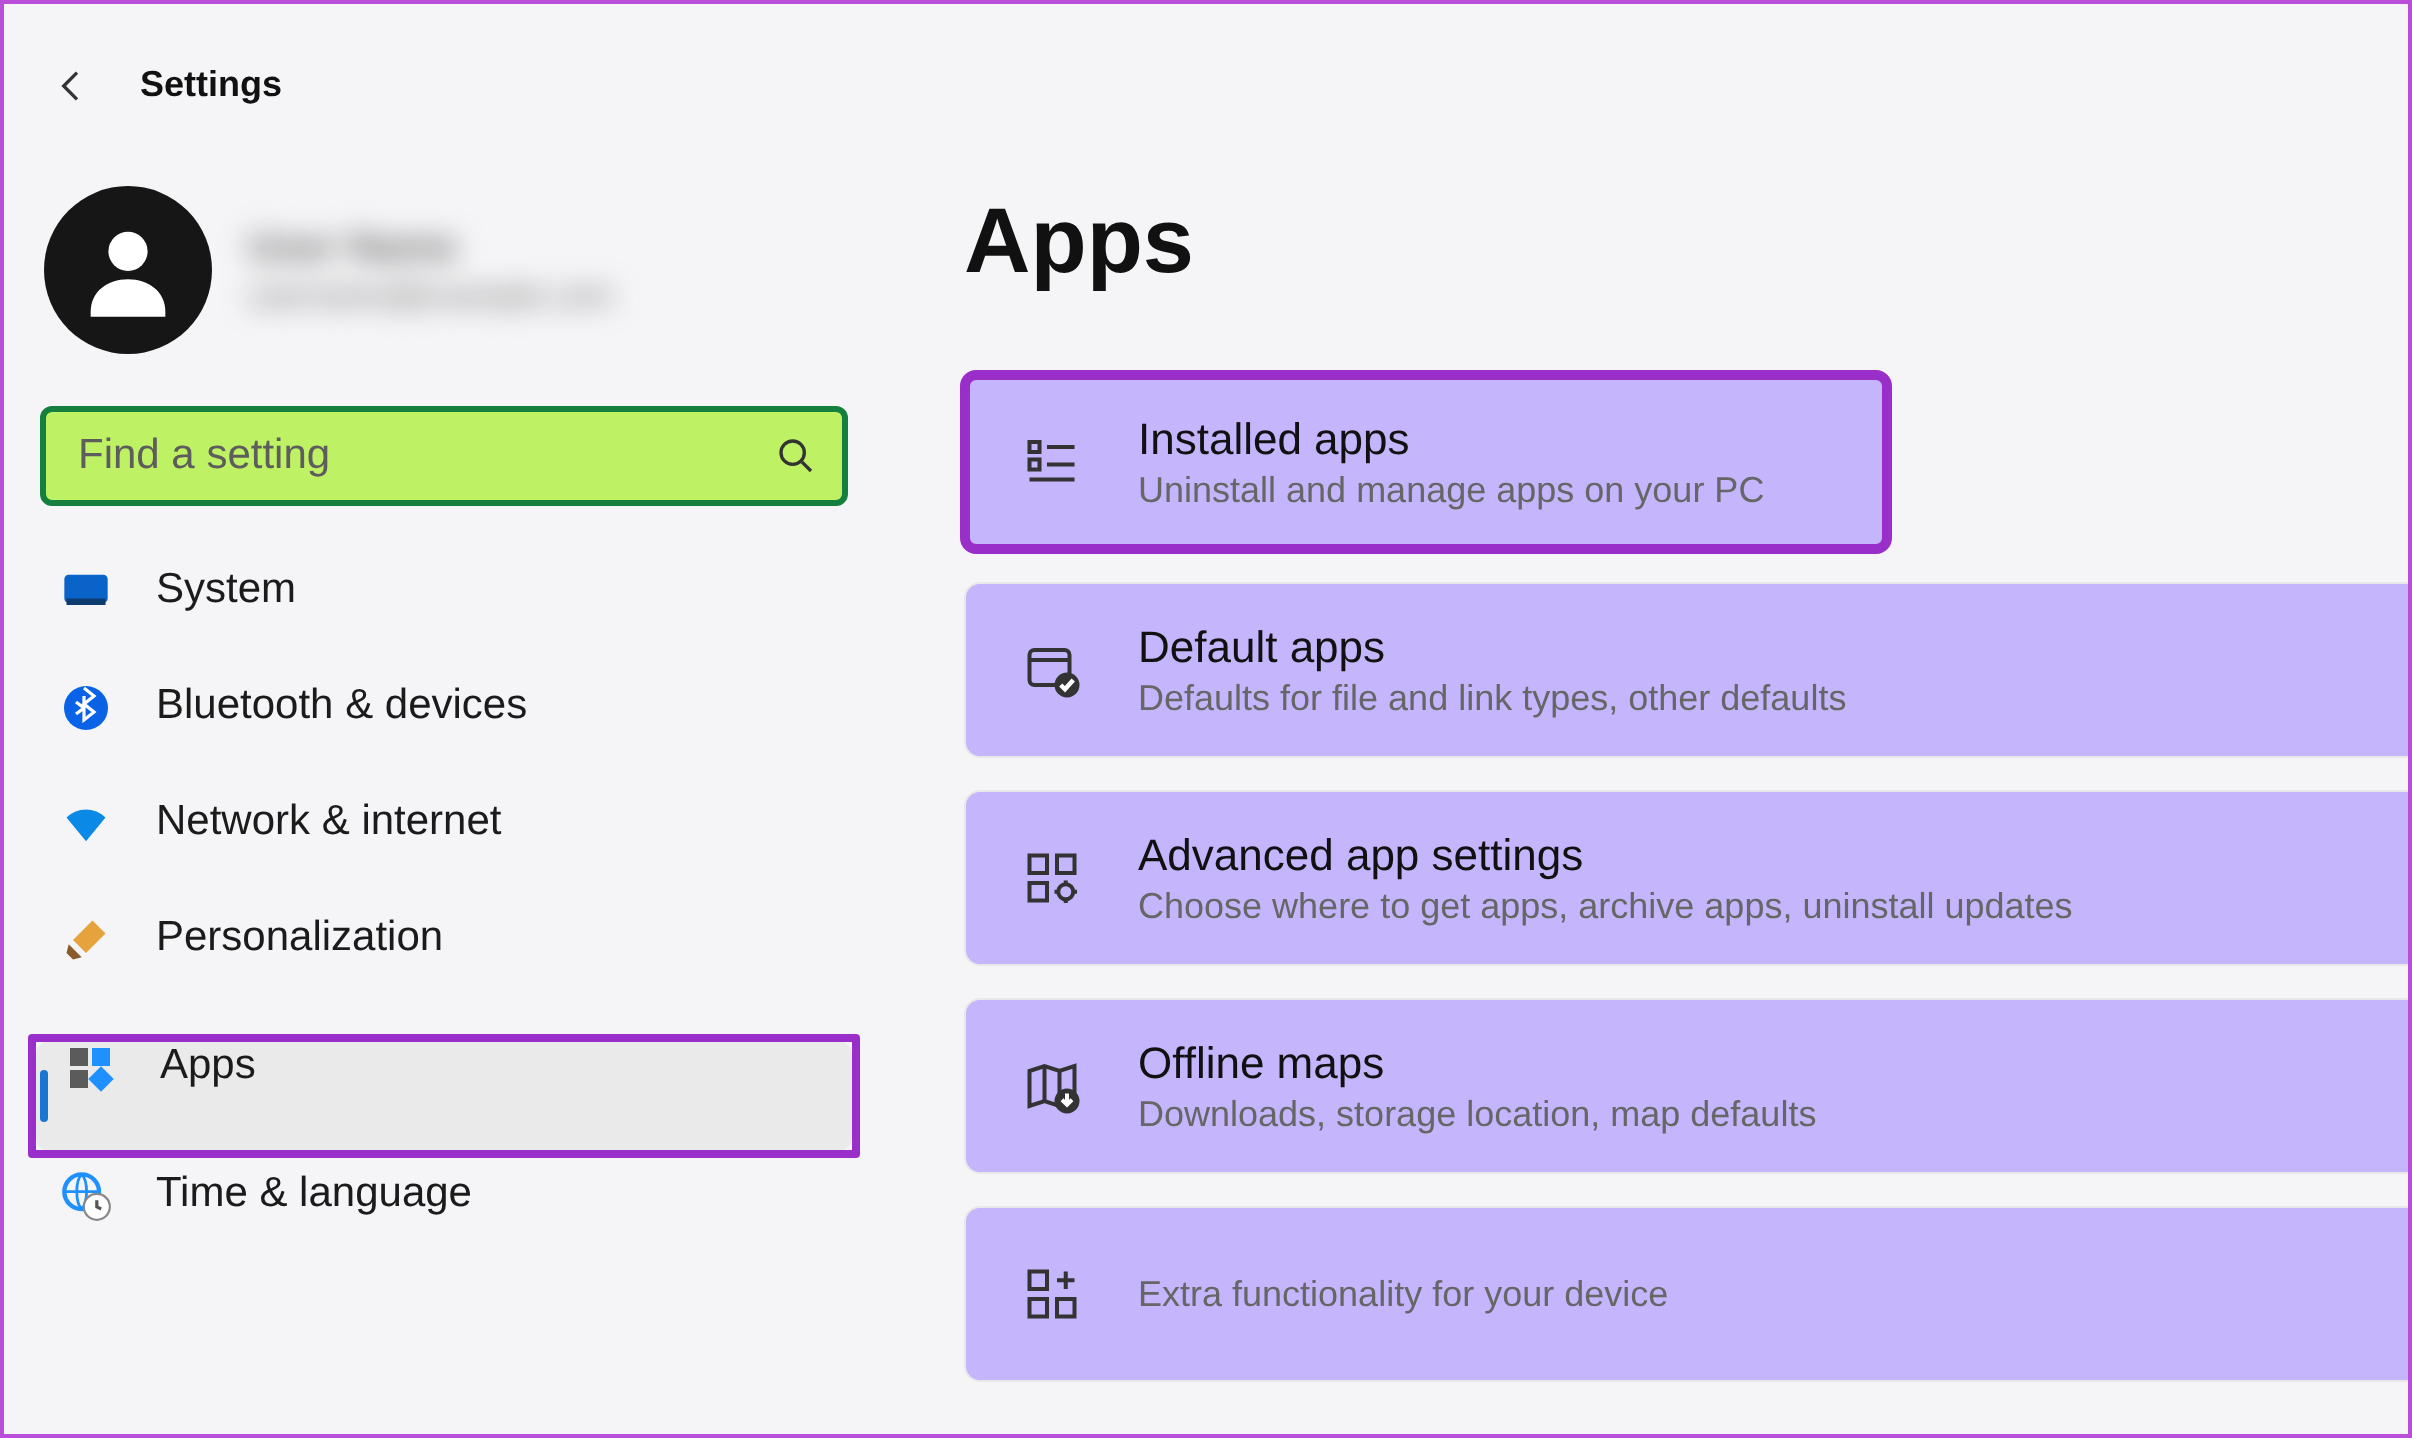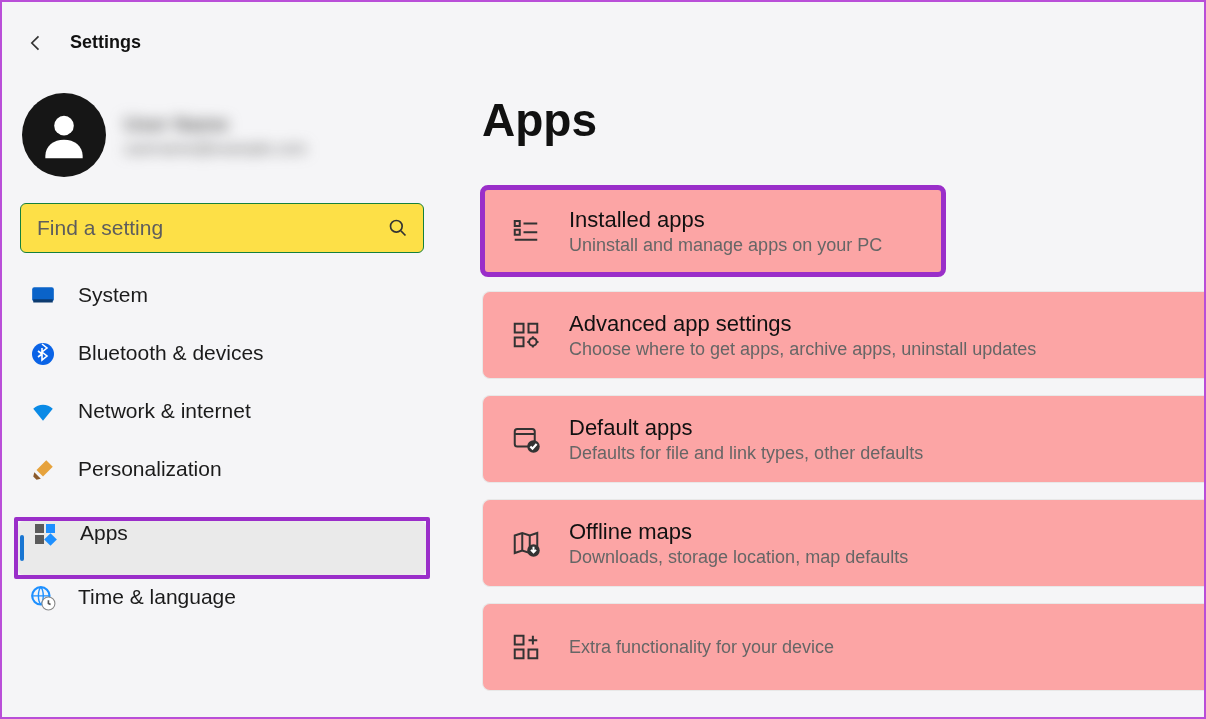--- a/index.html
+++ b/index.html
@@ -37,23 +37,23 @@
   .blur-text { filter: blur(7px); color: #666; line-height: 1.4; }
   .blur-line1 { font-size: 20px; font-weight:600; }
   .blur-line2 { font-size: 16px; }
   .search-wrap {
     position: relative;
     margin: 0 4px 30px 4px;
   }
   .search-input {
     width: 100%;
     height: 50px;
-    border: 1px solid #15803d;
+    border: 3px solid #15803d;
     border-radius: 6px;
-    background: #fde047;
+    background: #bef264;
     font-size: 21px;
     padding: 0 48px 0 16px;
     color: #555;
   }
   .search-input::placeholder { color: #5d5d5d; }
   .search-icon {
     position: absolute; right: 16px; top: 50%; transform: translateY(-50%);
     width: 20px; height: 20px; color: #333;
   }
   .nav { display: flex; flex-direction: column; gap: 4px; }
@@ -82,21 +82,21 @@
   .main {
     flex: 1;
     padding: 30px 0 0 40px;
   }
   .page-title {
     font-size: 46px; font-weight: 600; color: #111;
     margin-bottom: 40px;
   }
   .cards { display: flex; flex-direction: column; gap: 16px; padding-right: 0; }
   .card {
-    background: #fca5a5;
+    background: #c4b5fd;
     border: 1px solid #e8e8e8;
     border-radius: 8px 0 0 8px;
     border-right: none;
     display: flex; align-items: center; gap: 28px;
     padding: 18px 28px;
     cursor: pointer;
     min-height: 88px;
   }
   .card.highlighted {
     outline: 5px solid #9a2ec9;
@@ -233,51 +233,51 @@
         </span>
         <div class="card-text">
           <span class="card-title">Installed apps</span>
           <span class="card-sub">Uninstall and manage apps on your PC</span>
         </div>
       </div>
 
       <div class="card">
         <span class="card-icon">
           <svg viewBox="0 0 24 24" fill="none" stroke="currentColor" stroke-width="1.6">
+              <rect x="3" y="4" width="16" height="14" rx="2"></rect>
+              <path d="M3 8h16"></path>
+              <circle cx="18" cy="18" r="5" fill="#333" stroke="none"></circle>
+              <path d="M15.5 18l1.7 1.7L20.5 16" stroke="#fff" stroke-width="1.8"></path>
+            </svg>
+        </span>
+        <div class="card-text">
+          <span class="card-title">Default apps</span>
+          <span class="card-sub">Defaults for file and link types, other defaults</span>
+        </div>
+      </div>
+
+      <div class="card">
+        <span class="card-icon">
+          <svg viewBox="0 0 24 24" fill="none" stroke="currentColor" stroke-width="1.6">
               <rect x="3" y="3" width="7" height="7"></rect>
               <rect x="14" y="3" width="7" height="7"></rect>
               <rect x="3" y="14" width="7" height="7"></rect>
               <circle cx="17.5" cy="17.5" r="3"></circle>
               <path d="M17.5 13v1.5m0 6V22m4.5-4.5H20.5m-6 0H13"></path>
             </svg>
         </span>
         <div class="card-text">
           <span class="card-title">Advanced app settings</span>
           <span class="card-sub">Choose where to get apps, archive apps, uninstall updates</span>
         </div>
       </div>
 
       <div class="card">
         <span class="card-icon">
           <svg viewBox="0 0 24 24" fill="none" stroke="currentColor" stroke-width="1.6">
-              <rect x="3" y="4" width="16" height="14" rx="2"></rect>
-              <path d="M3 8h16"></path>
-              <circle cx="18" cy="18" r="5" fill="#333" stroke="none"></circle>
-              <path d="M15.5 18l1.7 1.7L20.5 16" stroke="#fff" stroke-width="1.8"></path>
-            </svg>
-        </span>
-        <div class="card-text">
-          <span class="card-title">Default apps</span>
-          <span class="card-sub">Defaults for file and link types, other defaults</span>
-        </div>
-      </div>
-
-      <div class="card">
-        <span class="card-icon">
-          <svg viewBox="0 0 24 24" fill="none" stroke="currentColor" stroke-width="1.6">
               <path d="M3 6l6-2 6 2 6-2v14l-6 2-6-2-6 2z"></path>
               <path d="M9 4v14M15 6v14"></path>
               <circle cx="18" cy="18" r="5" fill="#333" stroke="none"></circle>
               <path d="M18 15v4m-2-1.5l2 2 2-2" stroke="#fff" stroke-width="1.6"></path>
             </svg>
         </span>
         <div class="card-text">
           <span class="card-title">Offline maps</span>
           <span class="card-sub">Downloads, storage location, map defaults</span>
         </div>

